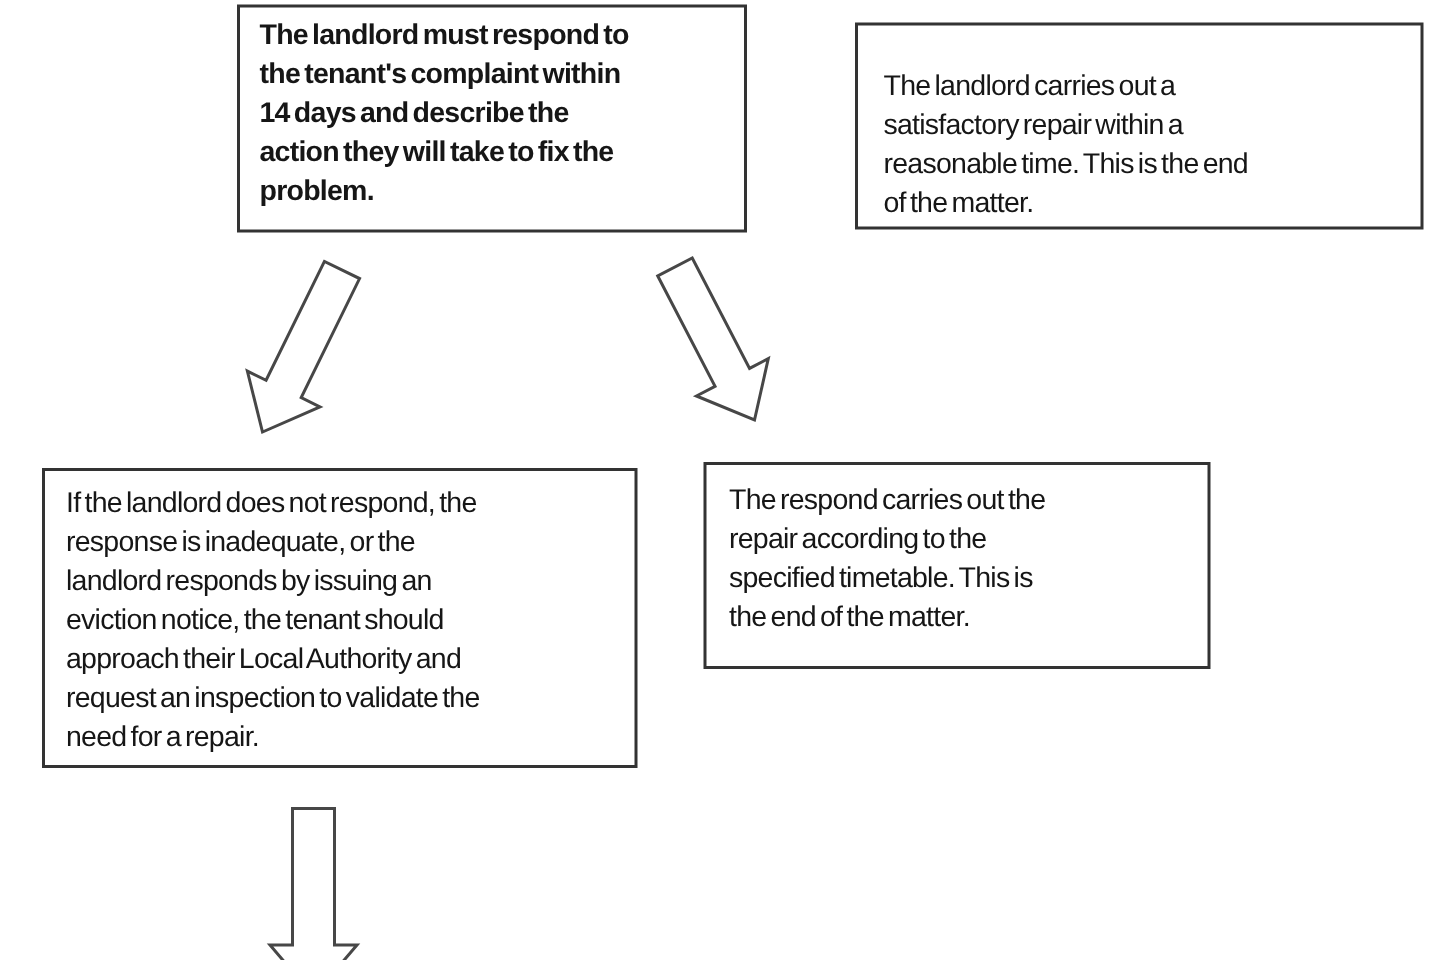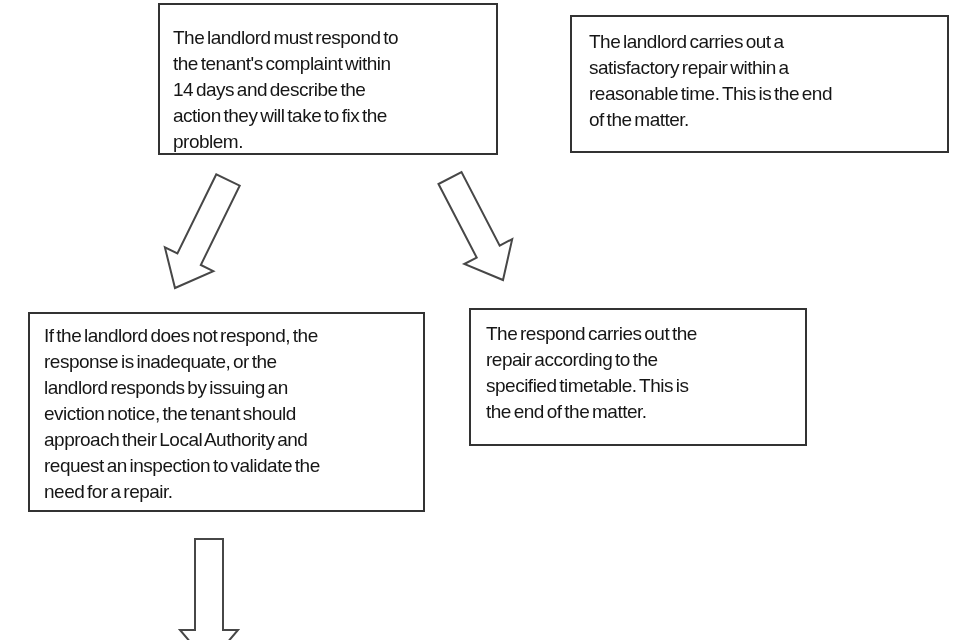--- a/index.html
+++ b/index.html
@@ -26,22 +26,22 @@
     border: 2px solid #333333;
   }
   .box-text {
     color: #161616;
     font-size: 19px;
     line-height: 26px;
     letter-spacing: -0.5px;
     word-spacing: -2px;
     white-space: pre-line;
   }
-  #box1 { left: 158px; top: 3px;   width: 340px; height: 152px; padding: 20px 6px 6px 13px; }
-  #box2 { left: 570px; top: 15px;  width: 379px; height: 138px; padding: 12px 6px 6px 17px; }
+  #box1 { left: 158px; top: 3px;   width: 340px; height: 152px; padding: 6px 6px 6px 13px; font-weight: bold; }
+  #box2 { left: 570px; top: 15px;  width: 379px; height: 138px; padding: 28px 6px 6px 17px; }
   #box3 { left: 28px;  top: 312px; width: 397px; height: 200px; padding: 9px 4px 14px 14px; }
   #box4 { left: 469px; top: 308px; width: 338px; height: 138px; padding: 11px 6px 6px 15px; }
   .arrows-layer {
     position: absolute;
     left: 0;
     top: 0;
     width: 960px;
     height: 640px;
     overflow: hidden;
   }

